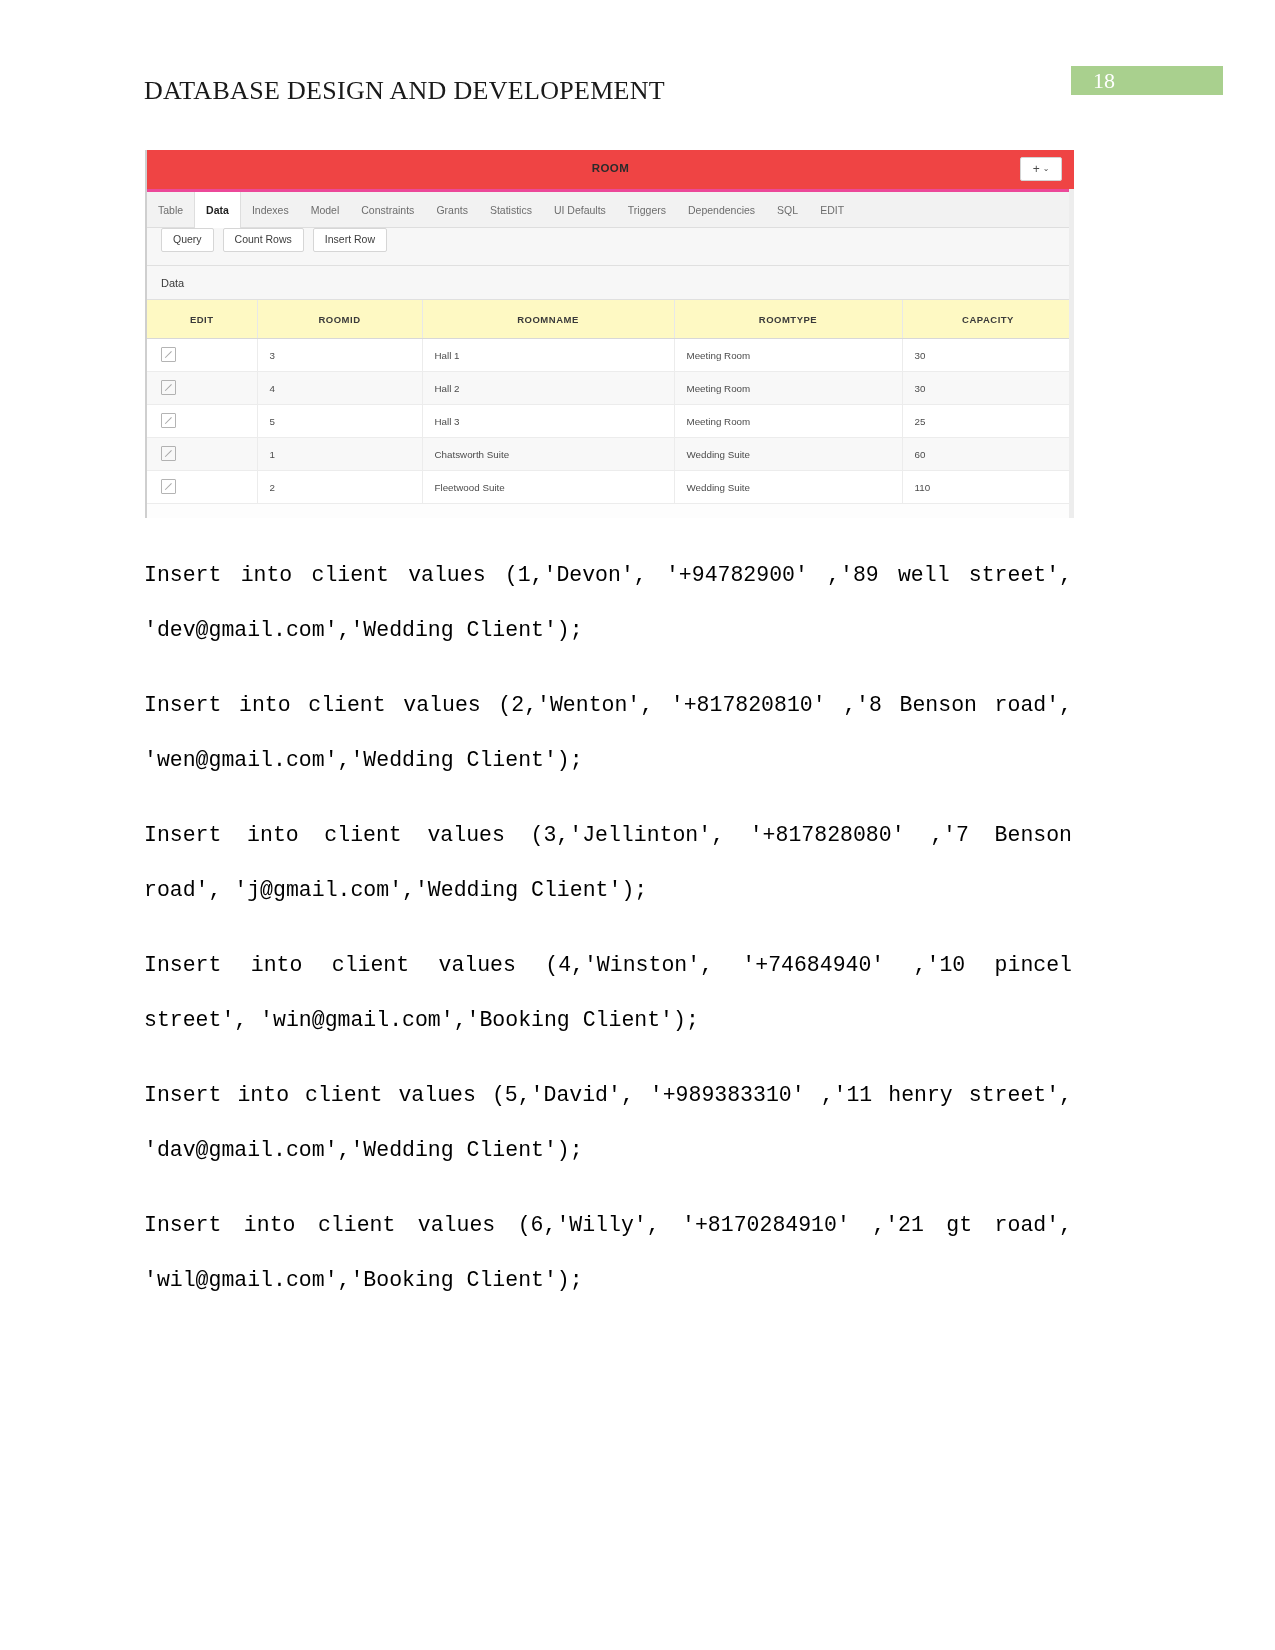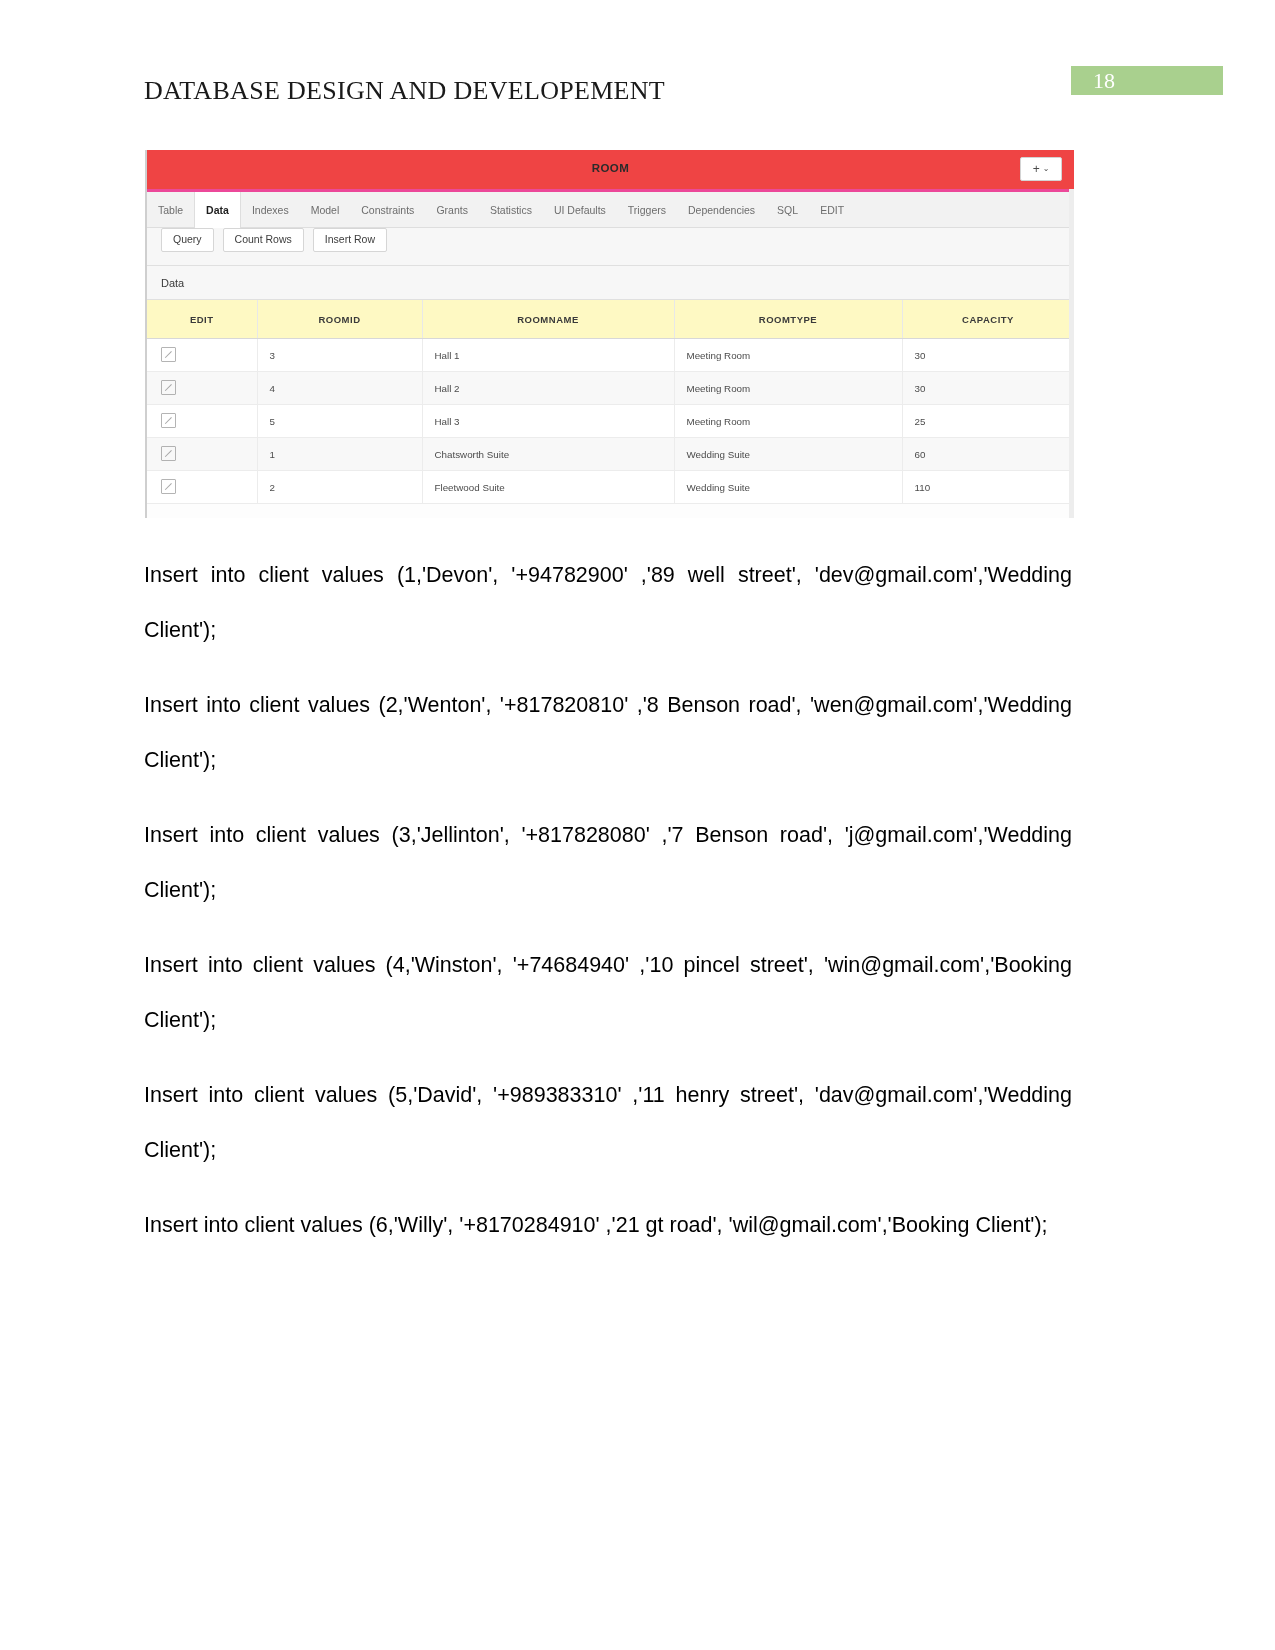--- a/index.html
+++ b/index.html
@@ -229,21 +229,21 @@
   }
 
   
   .doc-body {
     position: absolute;
     left: 144px;
     top: 548px;
     width: 928px;
   }
   .doc-para {
-    font-family: Liberation Sans, sans-serif;
+    font-family: Liberation Mono, monospace;
     font-size: 21.5px;
     line-height: 55px;
     color: #000000;
     text-align: justify;
     margin: 0 0 20px 0;
   }
 </style>
 </head>
 <body>
 

